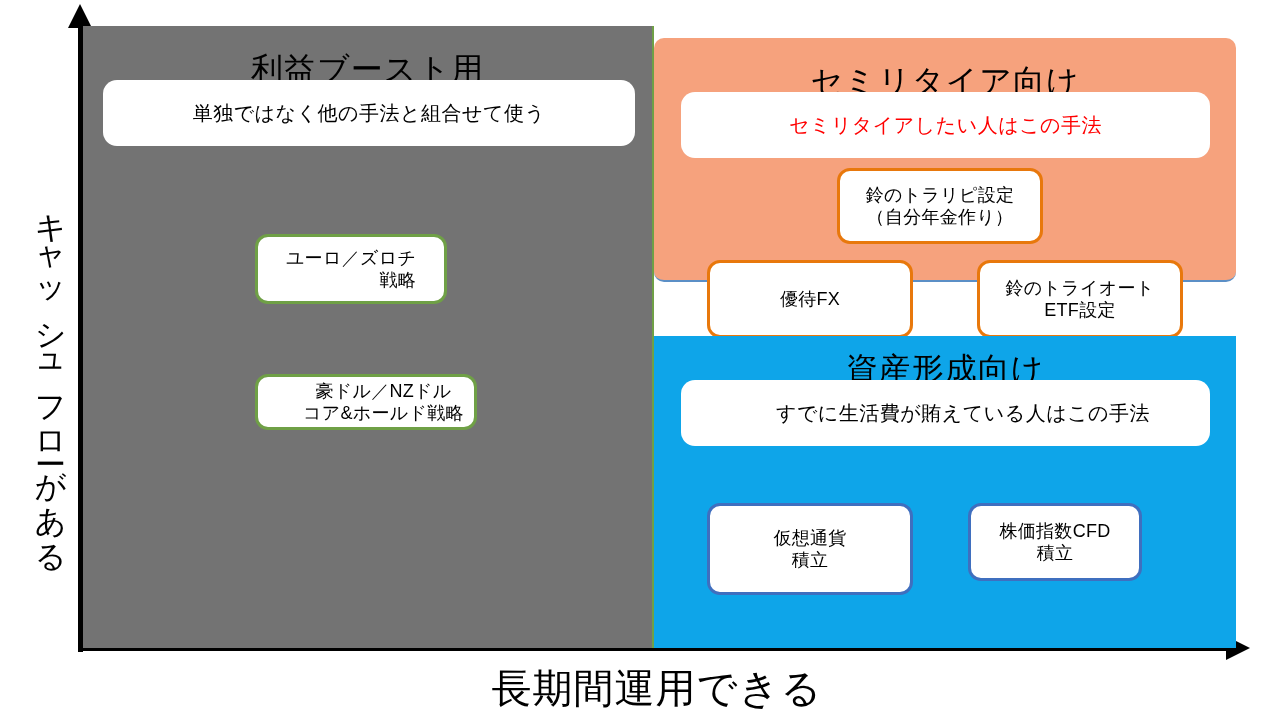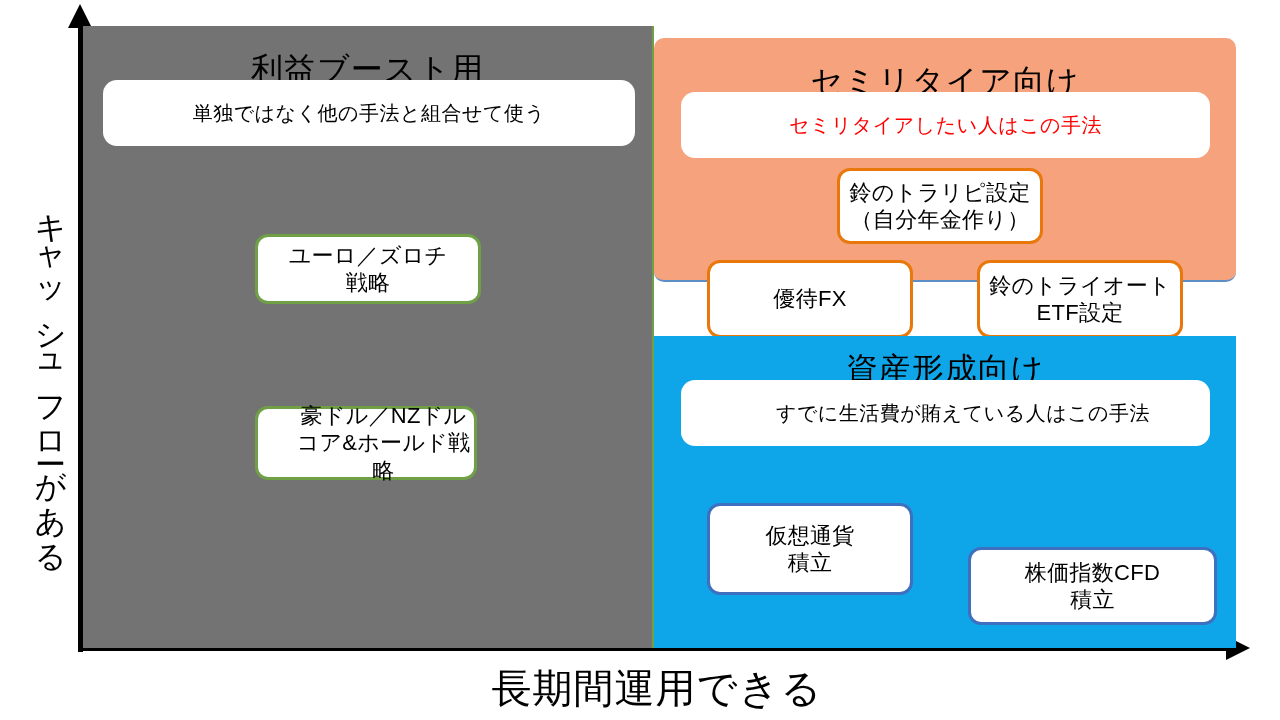--- a/index.html
+++ b/index.html
@@ -161,43 +161,44 @@
 
   
   .card {
     position: absolute;
     background: #FFFFFF;
     border-radius: 13px;
     display: flex;
     align-items: center;
     justify-content: center;
     text-align: center;
-    font-size: 22px;
+    font-size: 18px;
     line-height: 1.25;
     color: #000000;
     box-sizing: border-box;
     white-space: pre-line;
     letter-spacing: 0.3px;
   }
   .card-green  { border: 3px solid #6FA046; }
   .card-orange { border: 3px solid #E8780C; }
   .card-blue   { border: 3px solid #3F6FBF; }
 
   
   #card-euro-zloty {
     left: 172px;
     top: 208px;
-    width: 226px;
+    width: 192px;
     height: 70px;
+    text-align: right;
   }
   #card-aud-nzd {
     left: 172px;
-    top: 380px;
+    top: 348px;
     width: 222px;
-    height: 74px;
+    height: 56px;
     padding-left: 35px;
   }
 
   
   #card-torarip {
     left: 183px;
     top: 130px;
     width: 206px;
     height: 76px;
   }
@@ -218,23 +219,22 @@
   
   #card-crypto {
     left: 53px;
     top: 167px;
     width: 206px;
     height: 92px;
   }
   #card-index-cfd {
     left: 314px;
     top: 167px;
-    width: 249px;
+    width: 174px;
     height: 78px;
-    margin-top: 44px;
   }
 </style>
 </head>
 <body>
 
 <div id="canvas">
 
   <div class="axis-line" id="y-axis-line"></div>
   <div class="arrow-head" id="y-axis-arrow"></div>
   <div class="axis-line" id="x-axis-line"></div>

